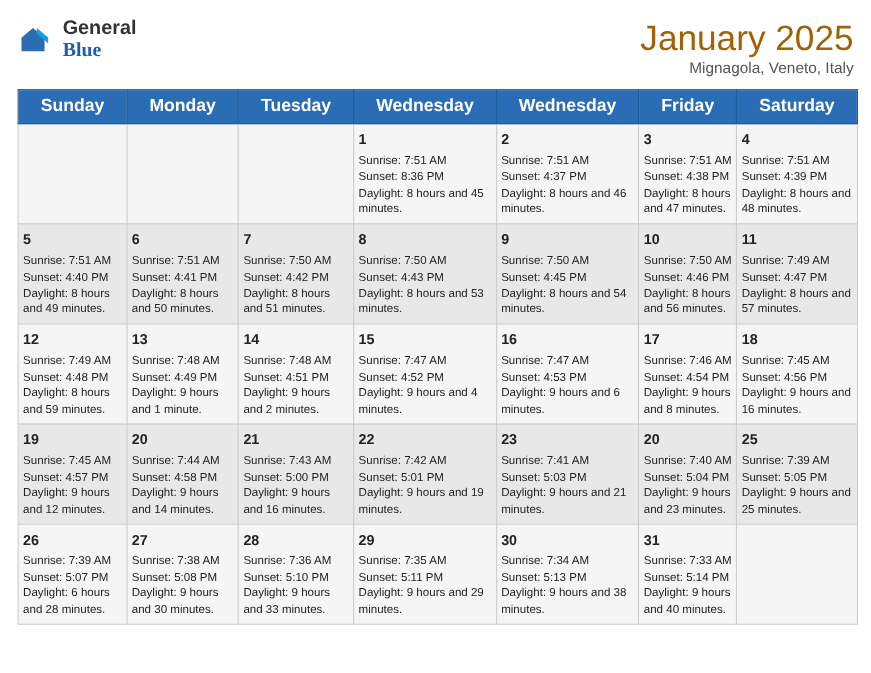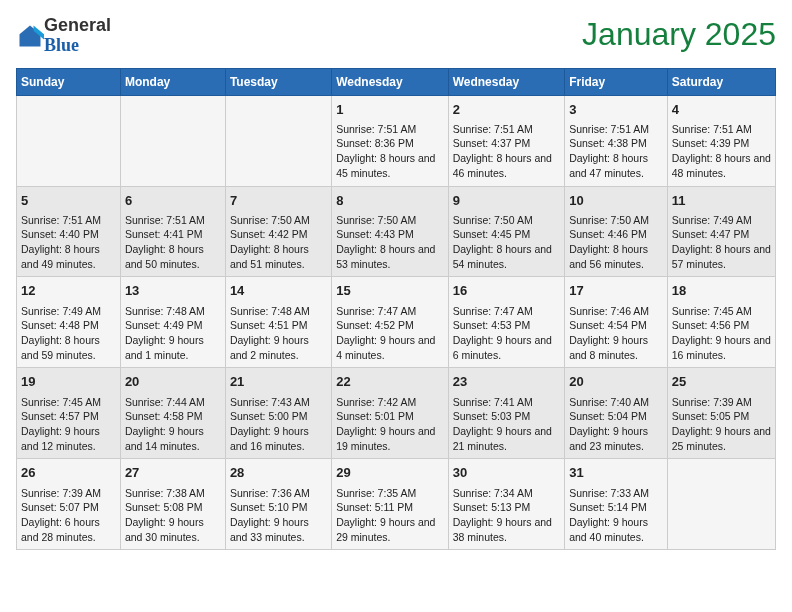--- a/index.html
+++ b/index.html
@@ -12,57 +12,57 @@
     }
     .header {
       display: flex;
       justify-content: space-between;
       align-items: flex-start;
       margin-bottom: 12px;
     }
     .logo {
       display: flex;
       align-items: center;
-      gap: 0;
+      gap: 13px;
     }
     .logo-text {
       font-size: 18px;
       font-weight: bold;
       line-height: 1.1;
     }
     .logo-general { color: #333; }
     .logo-blue { color: #1a5fa8; font-family: Liberation Serif, serif; }
     .logo-icon {
       width: 28px;
       height: 28px;
     }
     .title-block { text-align: right; }
     .month-title {
       font-size: 32px;
       font-weight: 300;
-      color: #15803d;
+      color: #a16207;
     }
     .location {
       font-size: 14px;
       color: #555;
     }
     table {
       width: 100%;
       border-collapse: collapse;
       font-size: 11px;
     }
     thead tr {
       background-color: #2a6db5;
       color: #fff;
     }
     thead th {
-      padding: 6px 4px;
+      padding: 6px 20px;
       text-align: left;
       font-weight: bold;
-      font-size: 12px;
+      font-size: 16px;
       border: 1px solid #1e5a9a;
     }
     tbody tr {
       vertical-align: top;
     }
     tbody tr:nth-child(odd) {
       background-color: #f5f5f5;
     }
     tbody tr:nth-child(even) {
       background-color: #e8e8e8;
@@ -96,20 +96,21 @@
       <polygon points="16,4 28,14 28,28 4,28 4,14" fill="#2a6db5"></polygon>
       <polygon points="20,4 32,14 32,20 20,10" fill="#1a9cd8"></polygon>
     </svg>
     <div class="logo-text">
       <span class="logo-general">General</span><br>
       <span class="logo-blue">Blue</span>
     </div>
   </div>
   <div class="title-block">
     <div class="month-title">January 2025</div>
+    <div class="location">Mignagola, Veneto, Italy</div>
   </div>
 </div>
 
 <table>
   <thead>
     <tr>
     <th>Sunday</th>
         <th>Monday</th>
         <th>Tuesday</th>
         <th>Wednesday</th>

